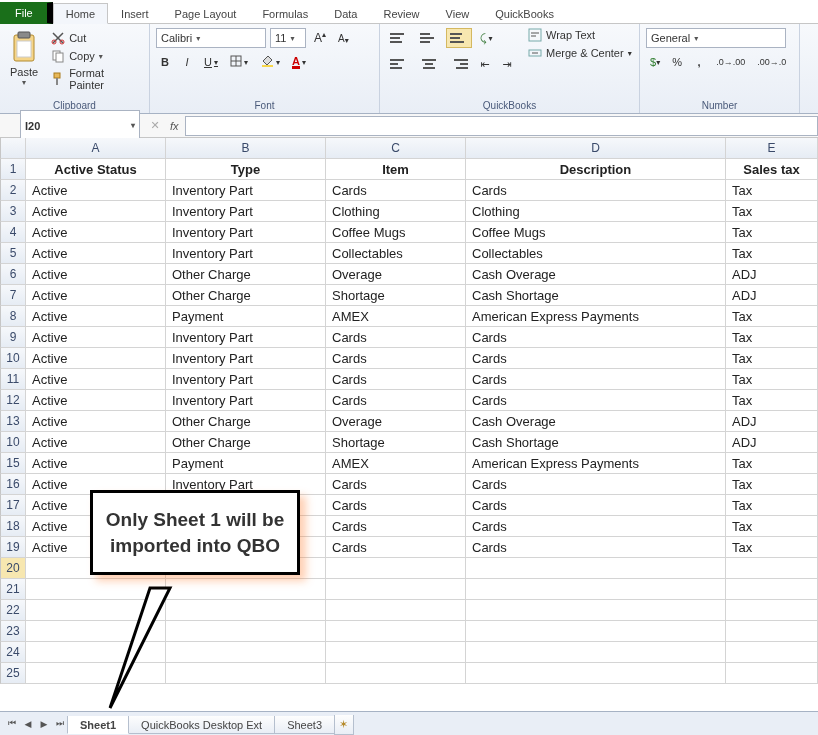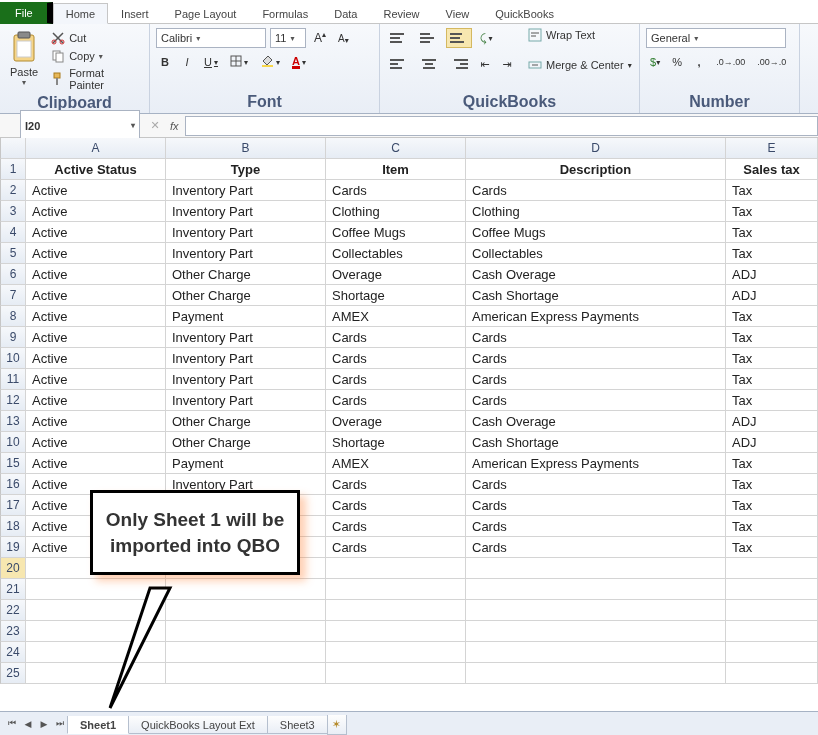--- a/index.html
+++ b/index.html
@@ -58,24 +58,23 @@
     justify-content: space-between;
   }
   .ribbon-group-body {
     display: flex;
     align-items: flex-start;
     gap: 6px;
     flex: 1;
   }
   .ribbon-group-title {
     text-align: center;
-    font-size: 16px;
+    font-size: 10px;
     color: #4a5a7a;
     padding: 2px 0;
-    font-weight: bold;
   }
   .paste-big {
     display: flex;
     flex-direction: column;
     align-items: center;
     padding: 2px 4px;
   }
   .paste-icon {
     width: 28px; height: 34px;
     display: flex; align-items: center; justify-content: center;
@@ -103,21 +102,21 @@
     border: 1px solid transparent;
     color: #333;
   }
   .align-body { flex-direction: column; gap: 4px;}
   .align-row { display:flex; gap:4px; align-items:center;}
   .align-icon {
     width: 18px; height: 16px;
     display: inline-flex; flex-direction: column; justify-content: center; gap: 2px;
   }
   .align-icon span { display:block; height:2px; background:#555;}
-  .wrap-merge { display:flex; flex-direction:column; gap:16px; margin-left:8px;}
+  .wrap-merge { display:flex; flex-direction:column; gap:4px; margin-left:8px;}
   .wrap-item { display:flex; align-items:center; gap:4px; font-size:11px;}
   .num-body { flex-direction: column; gap:4px;}
   .num-row { display:flex; gap:4px;}
 
   
   .formula-bar-row {
     display:flex; align-items:center;
     border-bottom: 1px solid #c6c6c6;
     height: 24px;
     background: #f7f7f7;
@@ -622,18 +621,18 @@
     <polygon points="40,0 60,0 0,120" fill="#fff" stroke="#000" stroke-width="3"></polygon>
   </svg>
 </div>
 
 <div class="sheet-tabs">
   <span class="nav-tri">⏮</span>
   <span class="nav-tri">◀</span>
   <span class="nav-tri">▶</span>
   <span class="nav-tri">⏭</span>
   <div class="stab active">Sheet1</div>
-  <div class="stab">QuickBooks Layout Ext</div>
+  <div class="stab">QuickBooks Desktop Ext</div>
   <div class="stab">Sheet3</div>
   <div class="stab new">
     <span>✶</span>
   </div>
 </div>
 
 </body></html>

